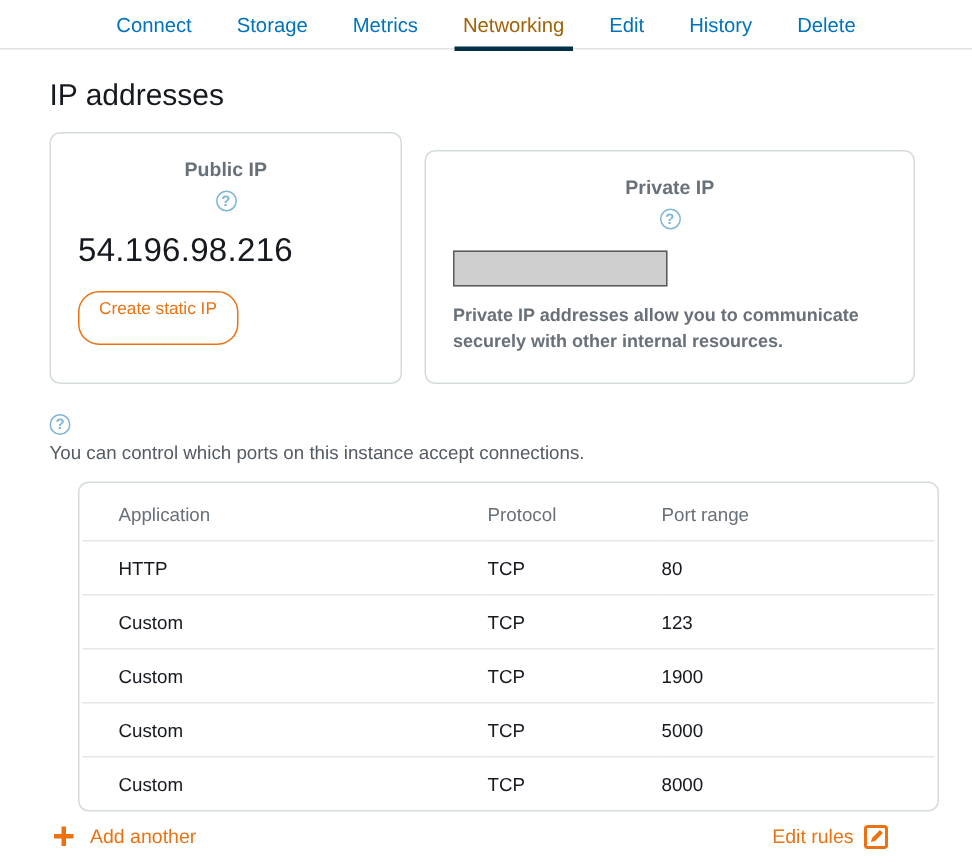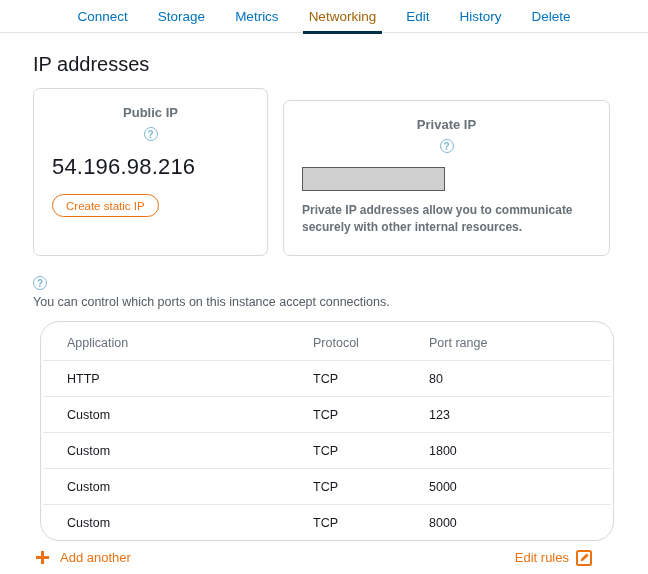--- a/index.html
+++ b/index.html
@@ -120,21 +120,21 @@
     letter-spacing: .2px;
   }
   .btn-outline {
     display: inline-block;
     margin-top: 14px;
     border: 1px solid #ec7211;
     border-radius: 14px;
     color: #ec7211;
     background: #fff;
     font-size: 11.5px;
-    padding: 5px 13px 4px;
+    padding: 5px 13px 17px;
     cursor: pointer;
     font-family: inherit;
   }
   .masked-box {
     margin-top: 14px;
     width: 143px;
     height: 24px;
     background: #cfcfcf;
     border: 1px solid #5a5a5a;
     box-sizing: border-box;
@@ -143,24 +143,24 @@
     margin-top: 11px;
     font-size: 12px;
     line-height: 1.45;
     color: #687078;
     max-width: 290px;
     font-weight: bold;
   }
 
   
   .table-card {
-    margin: 12px 0 0 20px;
+    margin: 12px 0 0 32px;
     width: 574px;
     border: 1px solid #d5dbdb;
-    border-radius: 19px;
+    border-radius: 7px;
     box-sizing: border-box;
     padding: 0 2px;
   }
   table.fw {
     width: 100%;
     border-collapse: collapse;
     table-layout: fixed;
   }
   table.fw th {
     text-align: left;
@@ -281,21 +281,21 @@
           <td class="col-port">80</td>
         </tr>
         <tr>
           <td class="col-app">Custom</td>
           <td class="col-proto">TCP</td>
           <td class="col-port">123</td>
         </tr>
         <tr>
           <td class="col-app">Custom</td>
           <td class="col-proto">TCP</td>
-          <td class="col-port">1800</td>
+          <td class="col-port">1900</td>
         </tr>
         <tr>
           <td class="col-app">Custom</td>
           <td class="col-proto">TCP</td>
           <td class="col-port">5000</td>
         </tr>
         <tr>
           <td class="col-app">Custom</td>
           <td class="col-proto">TCP</td>
           <td class="col-port">8000</td>

